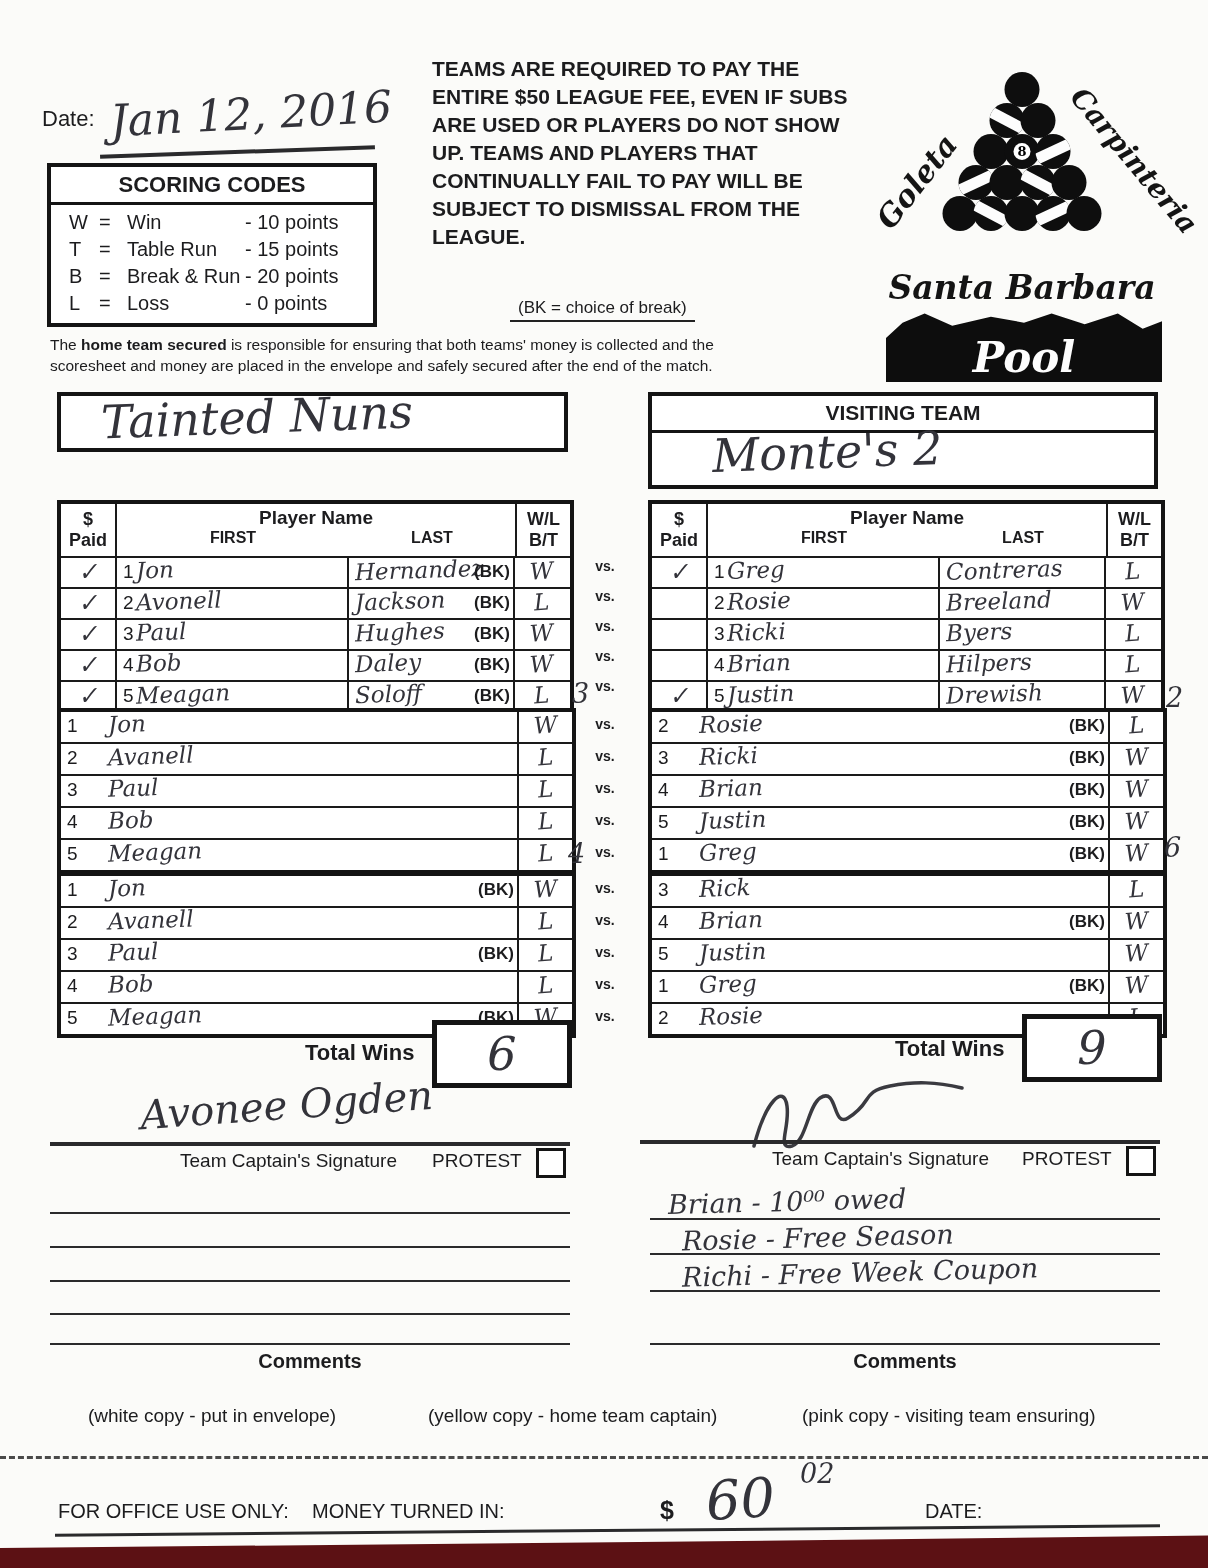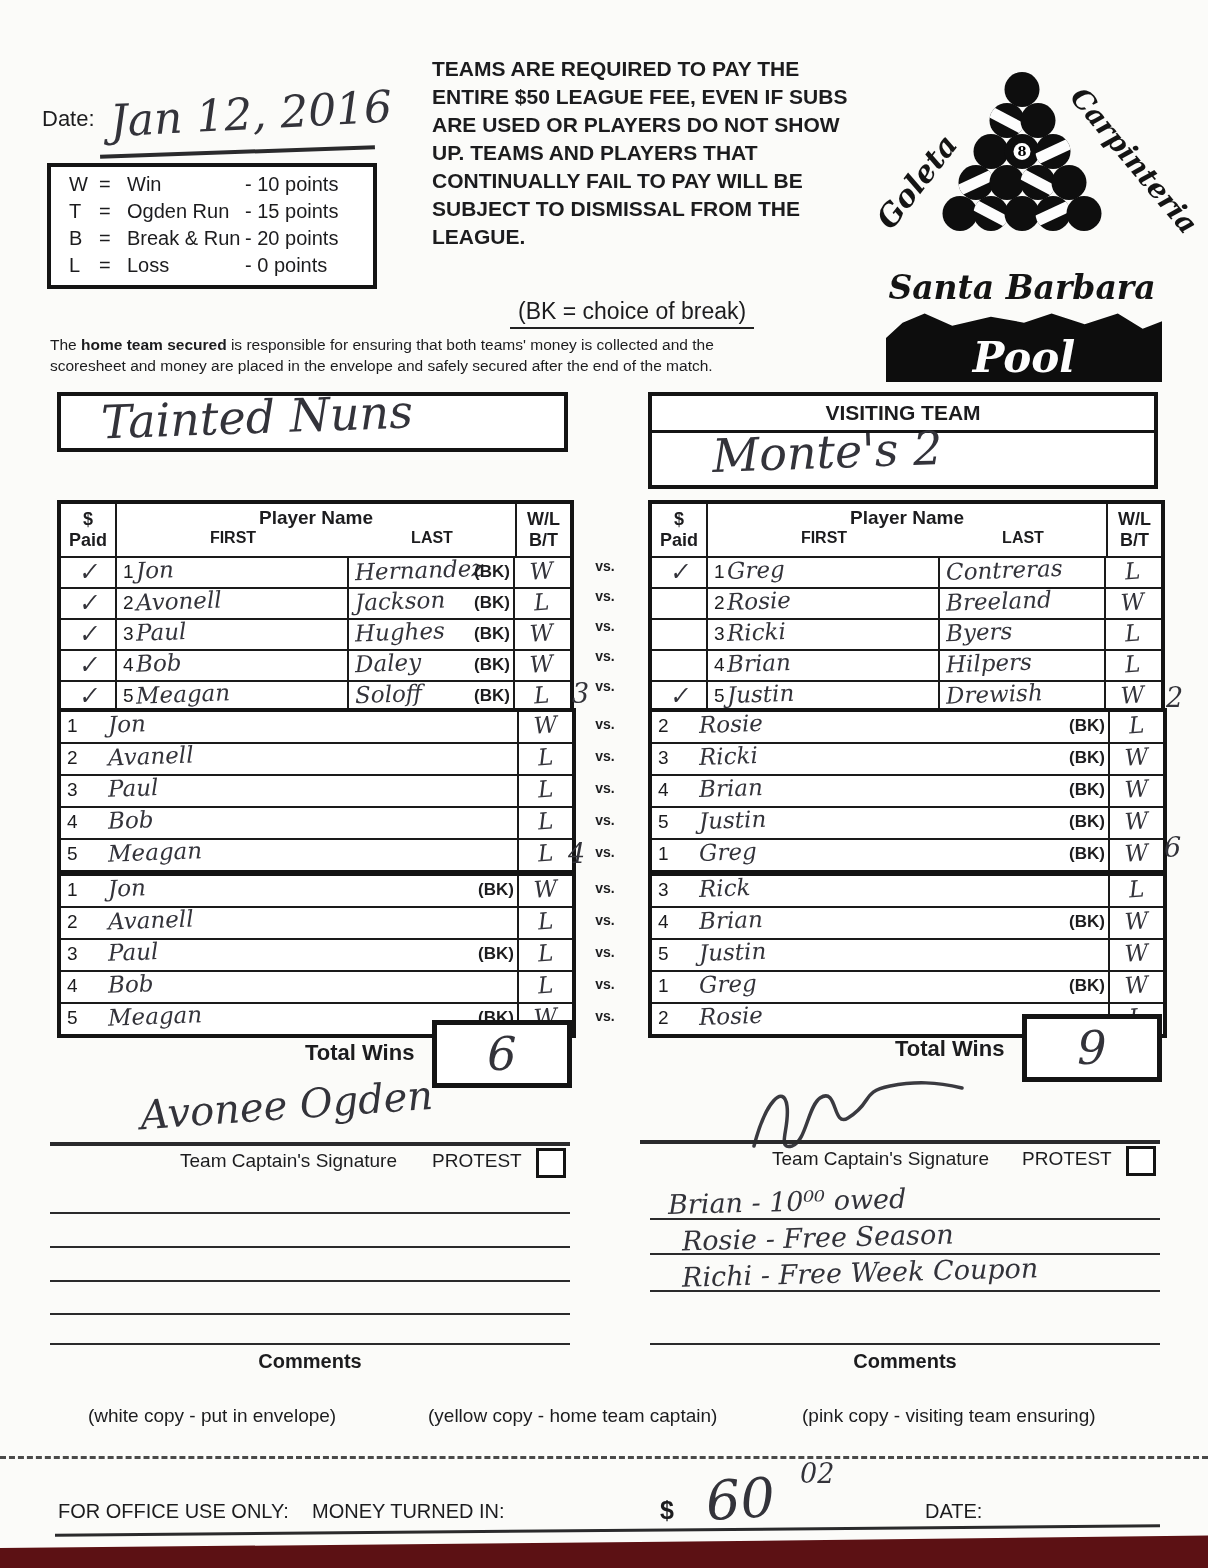--- a/index.html
+++ b/index.html
@@ -76,50 +76,51 @@
 <body>
 
 <div class="page">
   <div class="paper"></div>
 
   <span class="abs pr" style="left:42px;top:106px;font-size:22px;">Date:</span>
   <span class="abs hand" style="left:110px;top:88px;font-size:44px;transform:rotate(-3deg);white-space:nowrap;">Jan 12, 2016</span>
   <div class="line" style="left:100px;top:150px;width:275px;height:4px;transform:rotate(-2deg);"></div>
 
   <div class="abs score-box" style="left:47px;top:163px;width:322px;">
+    <div class="score-title">SCORING CODES</div>
     <div style="padding:4px 0 6px;">
       <div class="score-row">
         <span class="score-code">W</span>
         <span class="score-eq">=</span>
         <span class="score-name">Win</span>
         <span class="score-pts">-  10 points</span>
       </div>
       <div class="score-row">
         <span class="score-code">T</span>
         <span class="score-eq">=</span>
-        <span class="score-name">Ogden Run</span>
+        <span class="score-name">Table Run</span>
         <span class="score-pts">-  15 points</span>
       </div>
       <div class="score-row">
         <span class="score-code">B</span>
         <span class="score-eq">=</span>
         <span class="score-name">Break &amp; Run</span>
         <span class="score-pts">-  20 points</span>
       </div>
       <div class="score-row">
         <span class="score-code">L</span>
         <span class="score-eq">=</span>
         <span class="score-name">Loss</span>
         <span class="score-pts">-  0 points</span>
       </div>
     </div>
   </div>
 
   <div class="abs pr b" style="left:432px;top:55px;width:425px;font-size:21px;line-height:28px;">TEAMS ARE REQUIRED TO PAY THE ENTIRE $50 LEAGUE FEE, EVEN IF SUBS ARE USED OR PLAYERS DO NOT SHOW UP.   TEAMS AND PLAYERS THAT CONTINUALLY FAIL TO PAY WILL BE SUBJECT TO DISMISSAL FROM THE LEAGUE.</div>
-  <span class="abs pr" style="left:510px;top:298px;font-size:23px;border-bottom:2px solid #222;padding:0 8px 2px;">(BK = choice of break)</span>
+  <span class="abs pr" style="left:510px;top:298px;font-size:17px;border-bottom:2px solid #222;padding:0 8px 2px;">(BK = choice of break)</span>
 
   <div class="logo">
     <div class="rack">
       <div class="rrow">
           <span class="ball"></span>
         </div>
       <div class="rrow">
           <span class="ball stripe"></span>
           <span class="ball"></span>
         </div>

